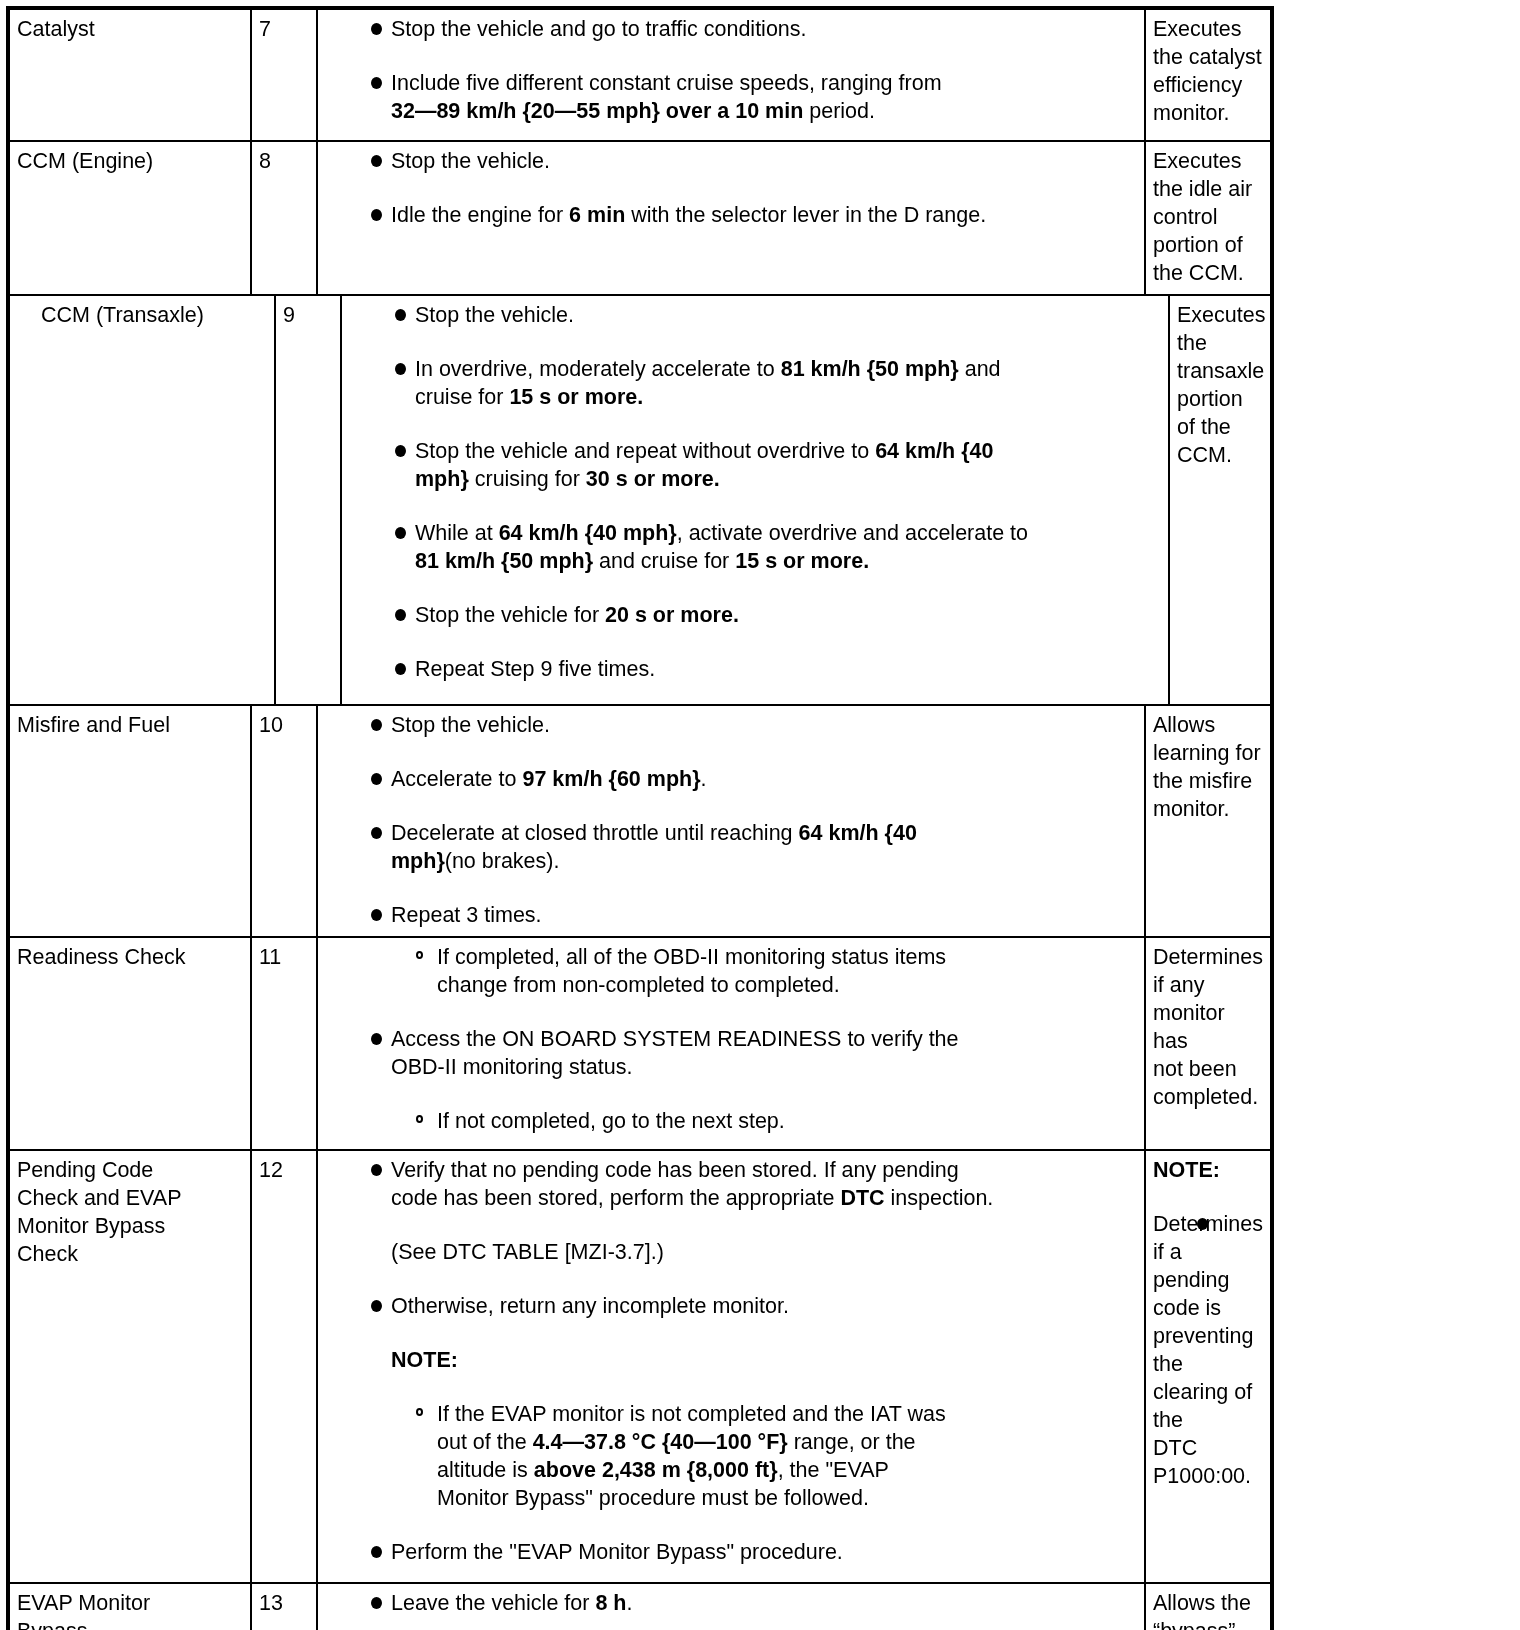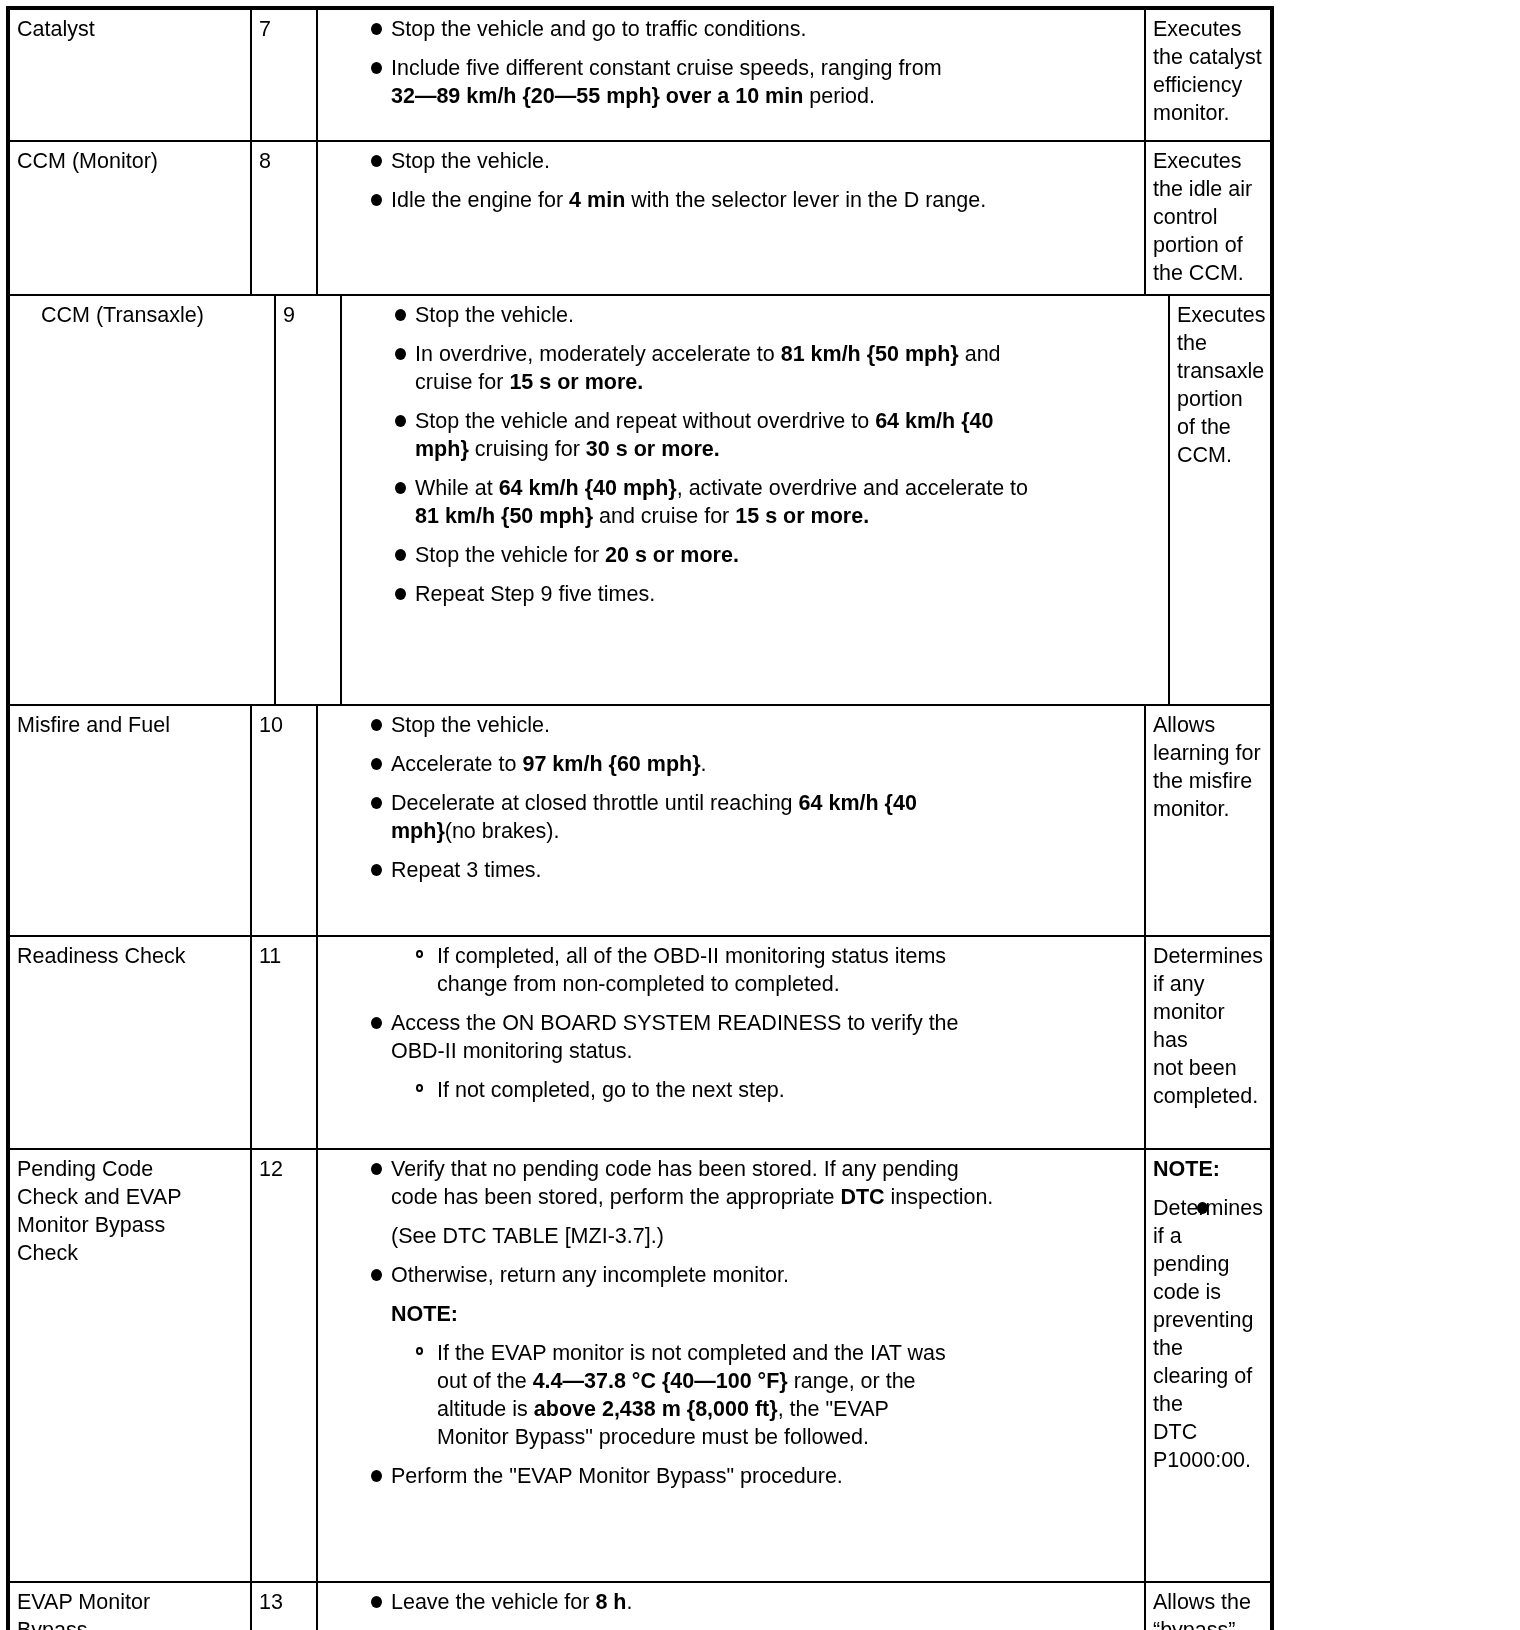--- a/index.html
+++ b/index.html
@@ -22,21 +22,21 @@
   .row:nth-child(2) { min-height: 88px; }
   .row:nth-child(3) { min-height: 410px; padding-left: 24px; }
   .row:nth-child(4) { min-height: 231px; }
   .row:nth-child(5) { min-height: 213px; }
   .row:nth-child(6) { min-height: 433px; }
   .row:nth-child(7) { flex: 1; min-height: 99px; }
   .cell { padding: 5px 8px 7px 7px; font-size: 21.5px; line-height: 28px; }
   .cell + .cell { border-left: 2px solid #000; }
   b { font-weight: 700; }
   .item { position: relative; }
-  .item + .item { margin-top: 11px; }
+  .item + .item { margin-top: 26px; }
   
   .proc .t0   { margin-left: 66px; }
   .proc .bullet { padding-left: 66px; }
   .proc .sub    { padding-left: 112px; }
   .proc .bullet > .marker { left: 46px; }
   .proc .sub    > .marker { left: 91px; }
   
   .desc .t0 { margin-left: 0; }
   .desc .bullet { padding-left: 74px; }
   .desc .bullet > .marker { left: 44px; }
@@ -54,25 +54,25 @@
         <div class="cell step"><span class="txt">7</span></div>
         <div class="cell proc">
           <div class="item bullet"><span class="marker dot"></span><span class="txt">Stop the vehicle and go to traffic conditions.</span></div>
           <div class="item bullet"><span class="marker dot"></span><span class="txt">Include five different constant cruise speeds, ranging from<br><b>32—89 km/h {20—55 mph} over a 10 min</b> period.</span></div>
         </div>
         <div class="cell desc">
           <div class="item t0"><span class="txt">Executes the catalyst efficiency<br>monitor.</span></div>
         </div>
       </div>
       <div class="row">
-        <div class="cell monitor"><span class="txt">CCM (Monitor)</span></div>
+        <div class="cell monitor"><span class="txt">CCM (Engine)</span></div>
         <div class="cell step"><span class="txt">8</span></div>
         <div class="cell proc">
           <div class="item bullet"><span class="marker dot"></span><span class="txt">Stop the vehicle.</span></div>
-          <div class="item bullet"><span class="marker dot"></span><span class="txt">Idle the engine for <b>4 min</b> with the selector lever in the D range.</span></div>
+          <div class="item bullet"><span class="marker dot"></span><span class="txt">Idle the engine for <b>6 min</b> with the selector lever in the D range.</span></div>
         </div>
         <div class="cell desc">
           <div class="item t0"><span class="txt">Executes the idle air control<br>portion of the CCM.</span></div>
         </div>
       </div>
       <div class="row">
         <div class="cell monitor"><span class="txt">CCM (Transaxle)</span></div>
         <div class="cell step"><span class="txt">9</span></div>
         <div class="cell proc">
           <div class="item bullet"><span class="marker dot"></span><span class="txt">Stop the vehicle.</span></div>

